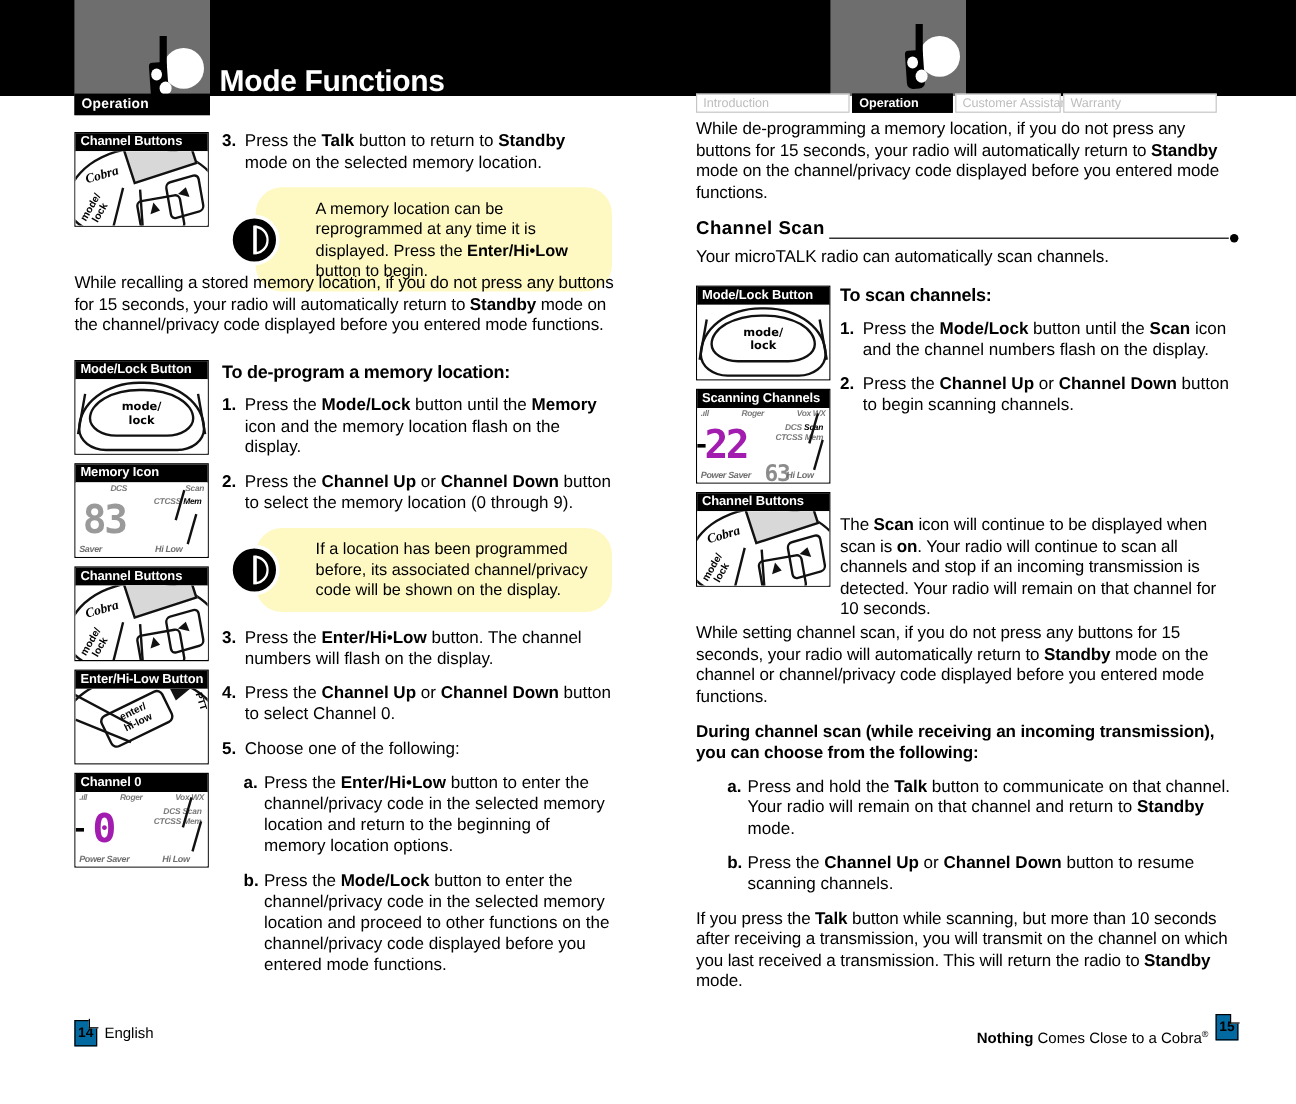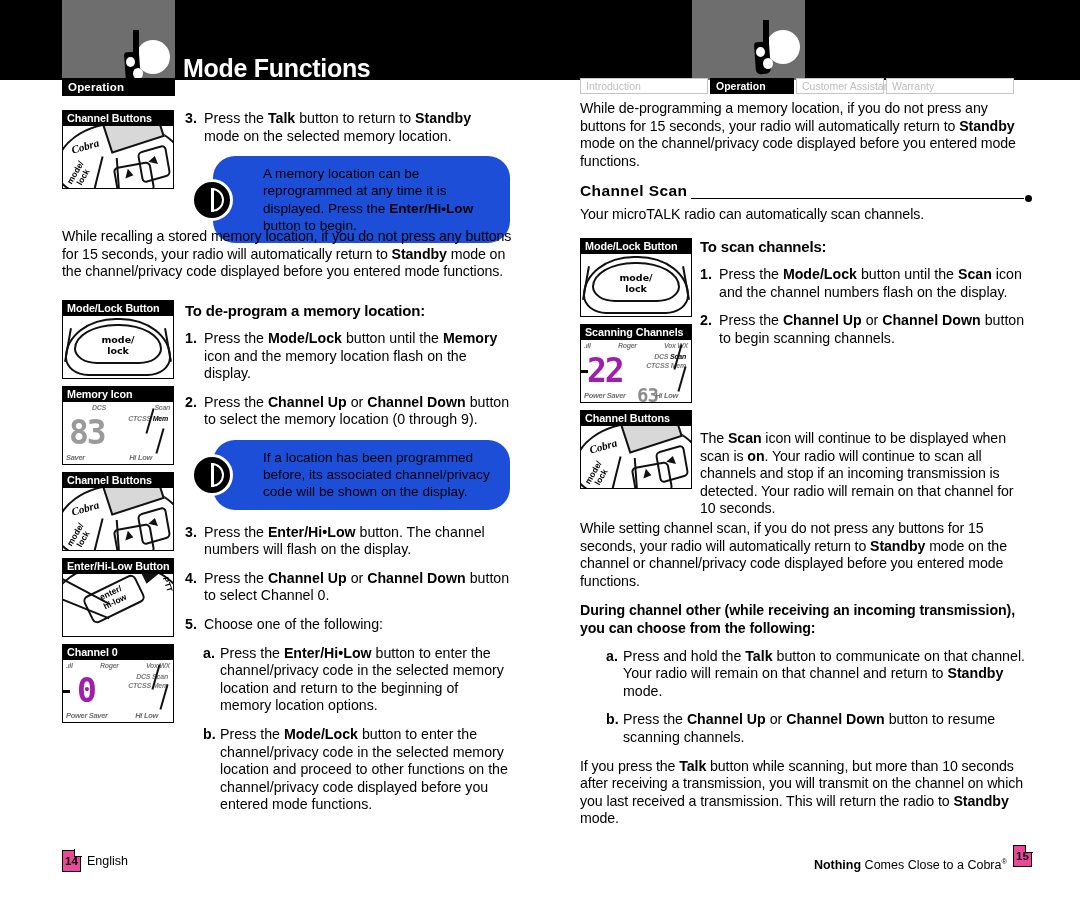--- a/index.html
+++ b/index.html
@@ -449,21 +449,21 @@
   .art-lcd .diag {
     position: absolute;
     background: #111;
     width: 2px;
     height: 26px;
   }
 
   
   .tip {
     position: relative;
-    background: #1d4ed8;
+    background: #fef9c3;
     border-radius: 22px;
     margin: 4px 0 14px 28px;
     padding: 9px 14px 9px 50px;
     font-size: 13.6px;
     line-height: 17.2px;
     min-height: 22px;
     box-sizing: border-box;
   }
   .tip .tipicon {
     position: absolute;
@@ -506,21 +506,21 @@
   .footer-left  { left: 62px; }
   .footer-right { right: 48px; }
   .pagebox {
     width: 19px; height: 22px;
     border: 1.6px solid #000;
     font-size: 11.5px;
     font-weight: bold;
     line-height: 21px;
     text-align: center;
     position: relative;
-    background: #ec4899;
+    background: #0369a1;
     box-sizing: border-box;
   }
   .pagebox::after {
     content: "";
     position: absolute;
     right: -1.6px; top: -1.6px;
     width: 7px; height: 7px;
     background: #fff;
     border-left: 1.6px solid #000;
     border-bottom: 1.6px solid #000;
@@ -812,21 +812,21 @@
 
 </div>
 
 <div style="position:absolute; left:700px; top:430px; width:330px;">
   <p class="body">The <b>Scan</b> icon will continue to be displayed when scan is <b>on</b>. Your radio will continue to scan all channels and stop if an incoming transmission is detected. Your radio will remain on that channel for 10 seconds.</p>
 </div>
 
 <div style="position:absolute; left:580px; top:520px; width:452px;">
   <p class="body">While setting channel scan, if you do not press any buttons for 15 seconds, your radio will automatically return to <b>Standby</b> mode on the channel or channel/privacy code displayed before you entered mode functions.</p>
 
-  <p class="body" style="font-weight:bold; margin-bottom:10px">During channel other (while receiving an incoming transmission), you can choose from the following:</p>
+  <p class="body" style="font-weight:bold; margin-bottom:10px">During channel scan (while receiving an incoming transmission), you can choose from the following:</p>
 
   <div class="num-item sub-item" style="margin-left:26px">
     <span class="marker">a.</span>
     <span class="txt">Press and hold the <b>Talk</b> button to communicate on that channel. Your radio will remain on that channel and return to <b>Standby</b> mode.</span>
   </div>
 
   <div class="num-item sub-item" style="margin-left:26px">
     <span class="marker">b.</span>
     <span class="txt">Press the <b>Channel Up</b> or <b>Channel Down</b> button to resume scanning channels.</span>
   </div>

